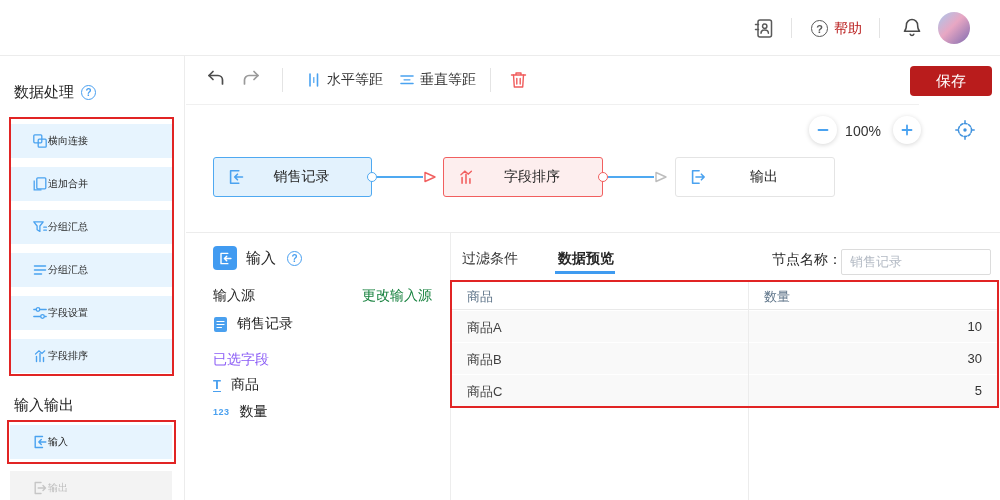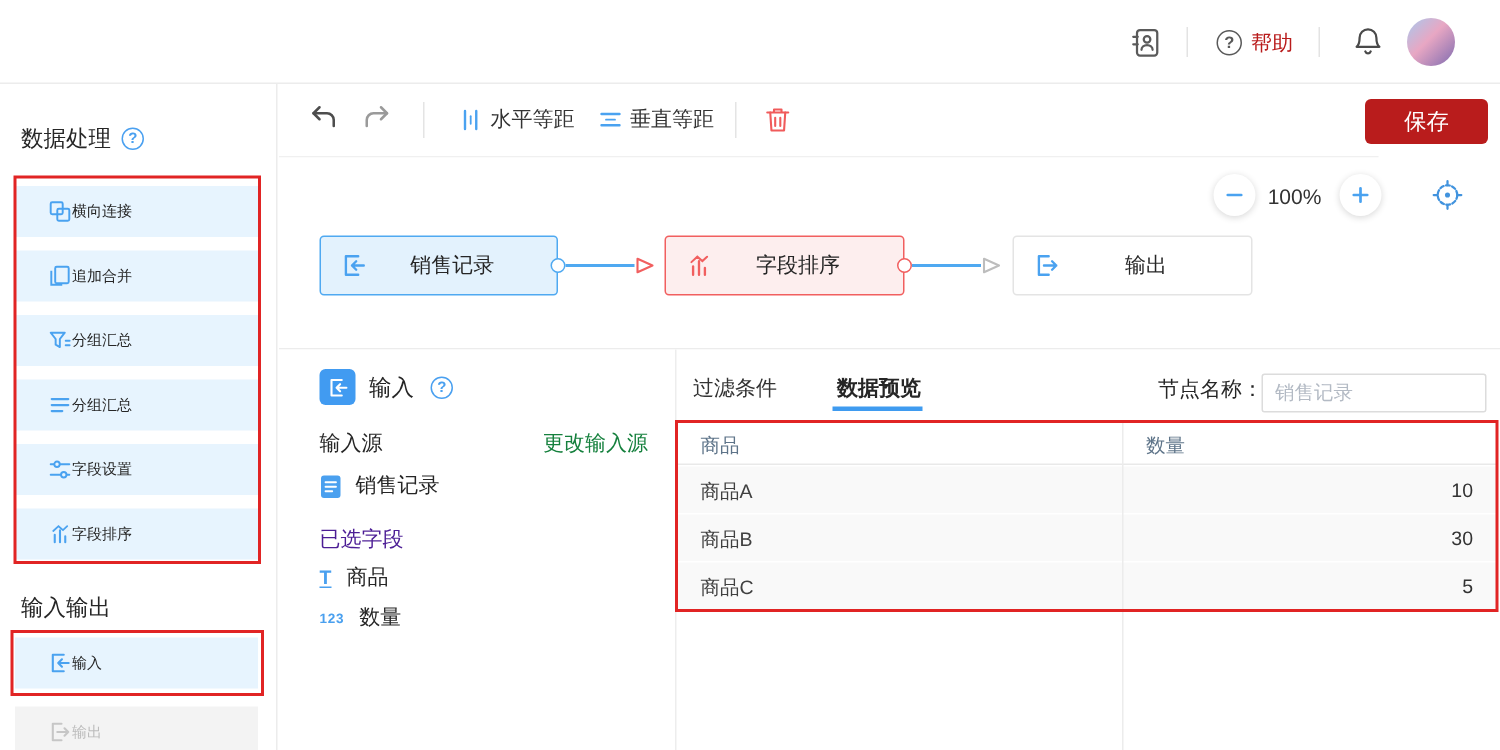--- a/index.html
+++ b/index.html
@@ -64,21 +64,21 @@
   .tab { position:absolute; top:17px; font-size:14px; color:#333; cursor:pointer; }
   .tab.active { color:#262626; font-weight:bold; }
   .tab-underline { position:absolute; left:369px; top:38px; width:60px; height:3px; background:#3f9bf0; }
   .nn-label { position:absolute; left:586px; top:18px; font-size:14px; color:#262626; }
   .nn-input { position:absolute; left:655px; top:16px; width:150px; height:26px; border:1px solid #dcdcdc; border-radius:2px;
               font-size:13px; color:#b3bac4; padding:0 8px; font-family:inherit; background:#fff; }
 
   .src-label   { position:absolute; left:27px; top:54px; font-size:14px; color:#262626; }
   .change-link { position:absolute; left:176px; top:54px; font-size:14px; color:#15803d; cursor:pointer; }
   .src-item    { position:absolute; left:27px; top:82px; display:flex; align-items:center; gap:9px; font-size:14px; color:#262626; }
-  .fields-label{ position:absolute; left:27px; top:118px; font-size:14px; color:#4c1d95; }
+  .fields-label{ position:absolute; left:27px; top:118px; font-size:14px; color:#8b5cf6; }
   .field-row   { position:absolute; left:27px; display:flex; align-items:center; gap:10px; font-size:14px; color:#262626; }
   .badge-T   { color:#4aa0ef; font-size:13px; font-weight:bold; border-bottom:1px solid #4aa0ef; line-height:13px; }
   .badge-123 { color:#4aa0ef; font-size:9px; font-weight:bold; letter-spacing:.5px; }
 
   
   .tbl { position:absolute; left:265px; top:49px; width:547px; }
   .thead { position:absolute; left:0; top:0; width:547px; height:28px; background:#fff; border-bottom:1px solid #e9e9e9; }
   .thc { position:absolute; top:6px; font-size:13px; color:#5e7489; }
   .trow { position:absolute; left:0; width:547px; height:31px; background:#f9f9f9; }
   .tc1 { position:absolute; left:16px; top:8px; font-size:13px; color:#404040; }

